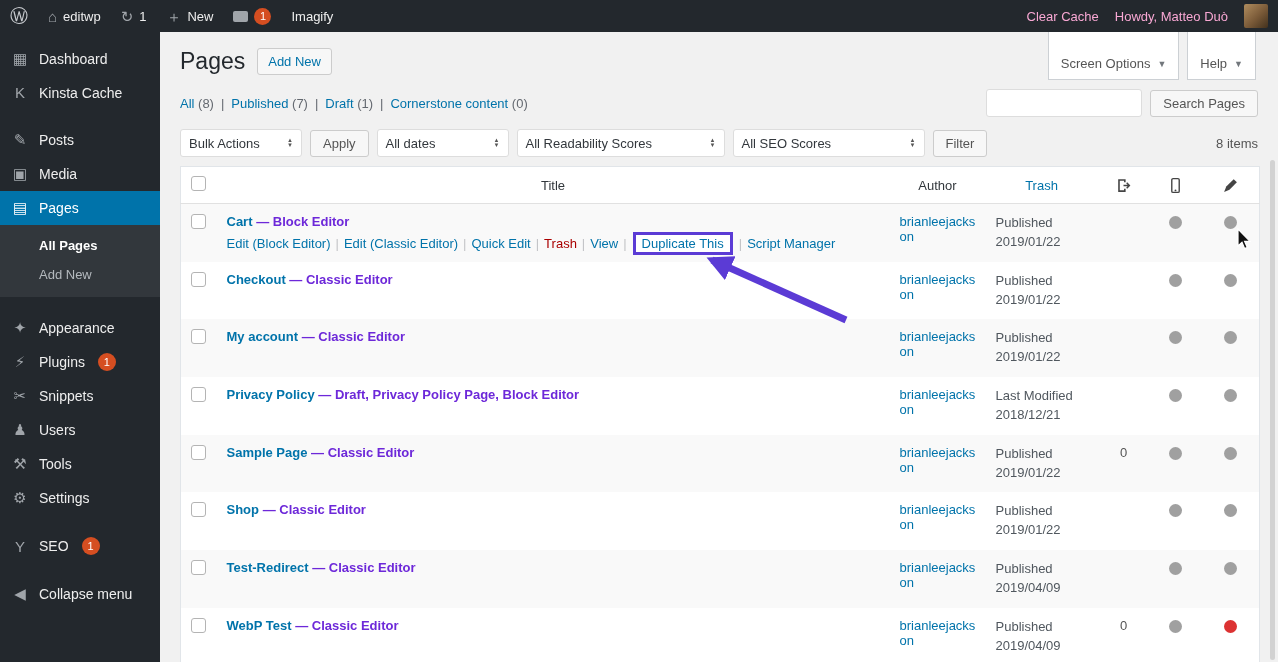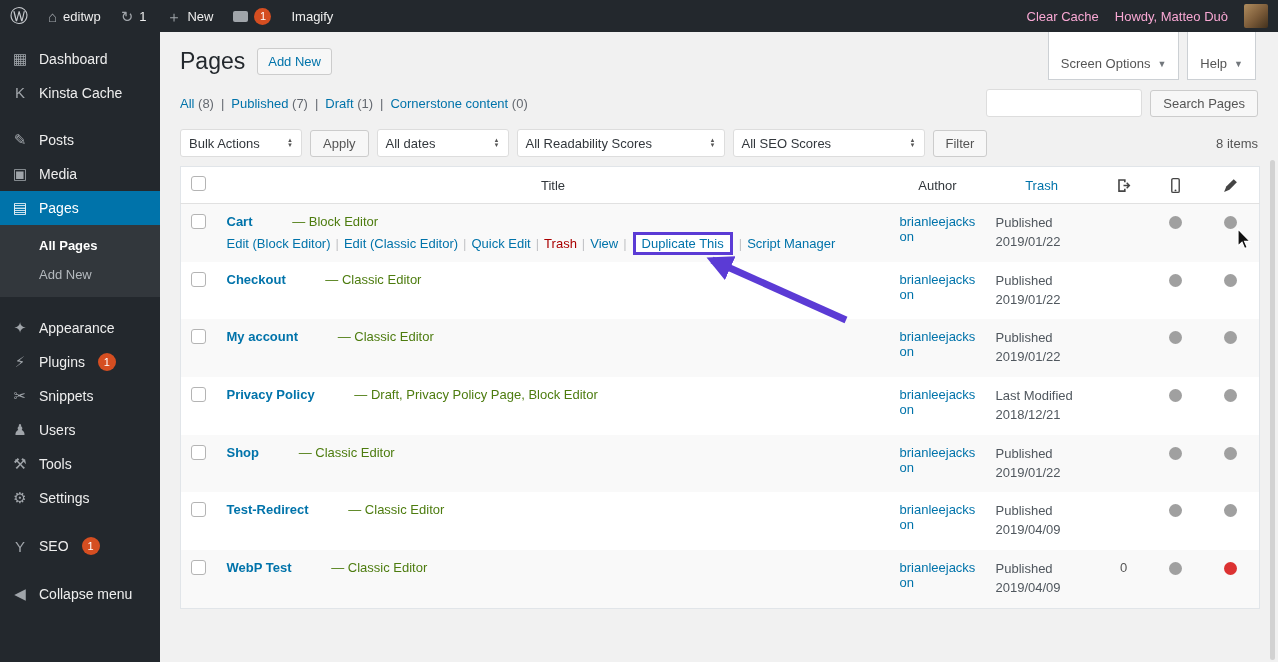--- a/index.html
+++ b/index.html
@@ -76,21 +76,21 @@
   table { width: 100%; border-collapse: collapse; background: #fff; border: 1px solid #e1e5e9; table-layout: fixed; }
   thead th { text-align: center; padding: 9px 10px; border-bottom: 1px solid #e1e1e1; font-weight: 400; color: #32373c; }
   th a.sort-link { color: #0073aa; }
   .col-cb { width: 36px; } .col-date { width: 112px; }
   .col-num { width: 52px; text-align: center; } .col-dot { width: 52px; text-align: center; }
   .col-dot-last { width: 58px; text-align: center; }
   tbody td { padding: 10px 10px; vertical-align: top; font-size: 13px; }
   tbody tr:nth-child(odd) { background: #f9f9f9; }
   .cb { display: inline-block; width: 15px; height: 15px; border: 1px solid #b4b4b4; border-radius: 3px; background: #fff; cursor: pointer; }
   .row-title { color: #0073aa; font-weight: 700; }
-  .post-state { color: #4d7c0f; font-weight: 400; margin-left: 36px; }
+  .post-state { color: #6d28d9; font-weight: 700; }
   .author-link { color: #0073aa; word-break: break-all; }
   .col-date div { color: #50575e; line-height: 1.45; }
   .row-actions { margin-top: 7px; font-weight: 400; }
   .row-actions a { color: #0073aa; }
   .row-actions a.trash { color: #a00; }
   .sep { color: #c3c4c7; margin: 0 5px; }
   .highlight-box { display: inline-block; border: 3px solid #5b3bd5; padding: 1px 6px; margin: -4px 1px; background: #fff; }
   .dot { display: inline-block; width: 13px; height: 13px; border-radius: 50%; background: #a0a0a0; margin-top: 2px; }
   .dot.red { background: #dc3232; }
   .links-val { color: #555; }
@@ -348,20 +348,32 @@
             <td class="col-date">
               <div>Last Modified</div>
               <div>2018/12/21</div>
             </td>
             <td class="col-num"><span class="links-val"></span></td>
             <td class="col-dot"><span class="dot "></span></td>
             <td class="col-dot-last"><span class="dot "></span></td>
           </tr>
           <tr>
             <td class="col-cb"><span class="cb"></span></td>
+            <td><a class="row-title">Sample Page</a> <span class="post-state">— Classic Editor</span></td>
+            <td><a class="author-link">brianleejackson</a></td>
+            <td class="col-date">
+              <div>Published</div>
+              <div>2019/01/22</div>
+            </td>
+            <td class="col-num"><span class="links-val">0</span></td>
+            <td class="col-dot"><span class="dot "></span></td>
+            <td class="col-dot-last"><span class="dot "></span></td>
+          </tr>
+          <tr>
+            <td class="col-cb"><span class="cb"></span></td>
             <td><a class="row-title">Shop</a> <span class="post-state">— Classic Editor</span></td>
             <td><a class="author-link">brianleejackson</a></td>
             <td class="col-date">
               <div>Published</div>
               <div>2019/01/22</div>
             </td>
             <td class="col-num"><span class="links-val"></span></td>
             <td class="col-dot"><span class="dot "></span></td>
             <td class="col-dot-last"><span class="dot "></span></td>
           </tr>

